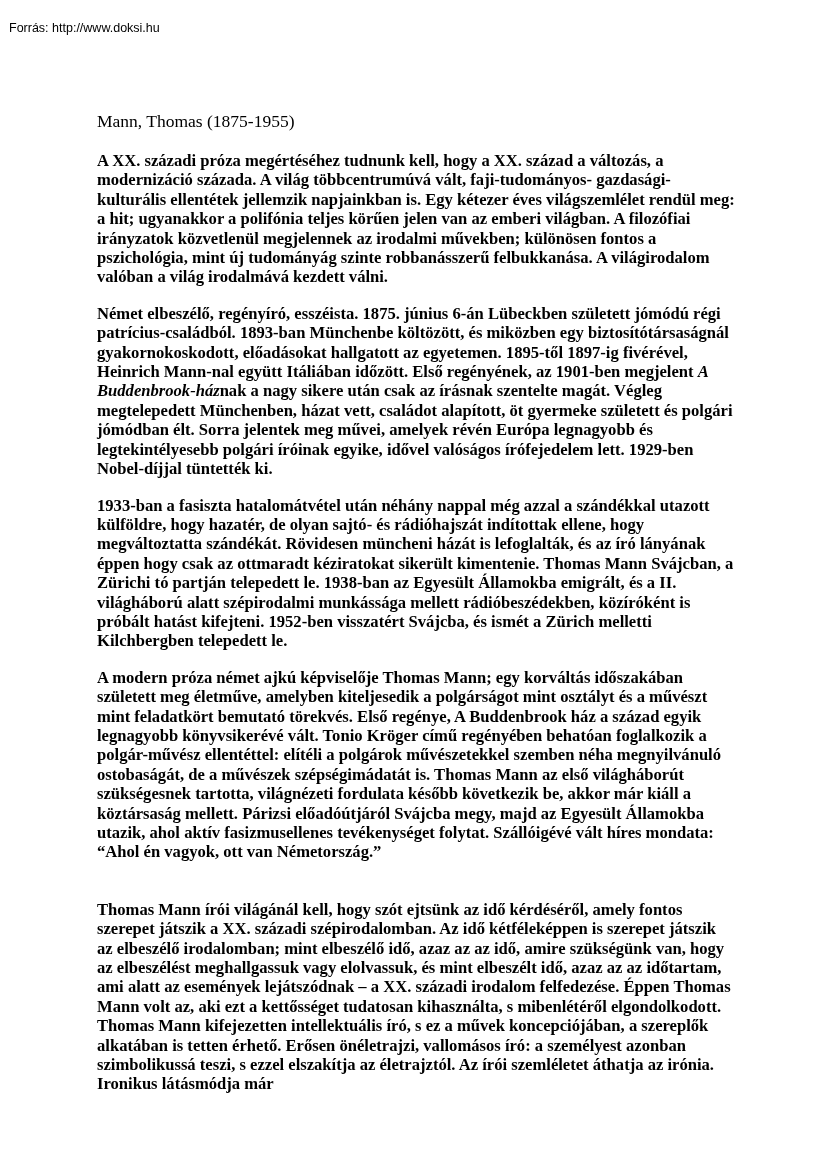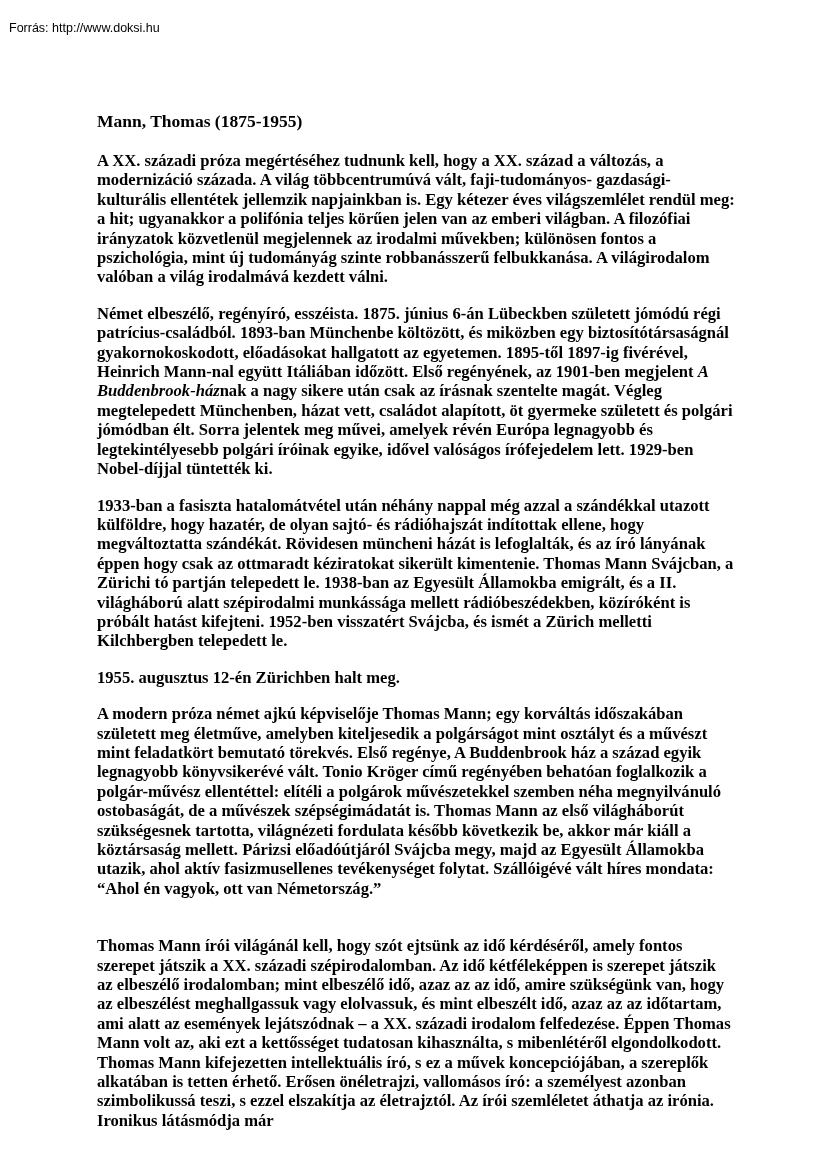--- a/index.html
+++ b/index.html
@@ -29,21 +29,21 @@
     position: absolute;
     left: 97px;
     top: 100px;
     width: 638px;
     font-family: "Liberation Serif", "DejaVu Serif", serif;
     color: #000000;
   }
   .doc-title {
     font-family: "Liberation Serif", "DejaVu Serif", serif;
     font-size: 17.5px;
-    font-weight: bold;
+    font-weight: normal;
     line-height: 20px;
     margin: 0 0 20px 0;
   }
   .doc-body p.para {
     margin: 0 0 17px 0;
     font-size: 16.6px;
     line-height: 19.4px;
     text-align: left;
     white-space: pre-wrap;
     font-weight: bold;
@@ -61,18 +61,17 @@
 <div class="page">
   <div class="source-label">Forrás: http://www.doksi.hu</div>
 
   <div class="content">
     <h1 class="doc-title">Mann, Thomas (1875-1955)</h1>
 
     <div class="doc-body">
         <p class="para"><span>A XX. századi próza megértéséhez tudnunk kell, hogy a XX. század a változás, a modernizáció százada. A világ többcentrumúvá vált, faji-tudományos- gazdasági-kulturális ellentétek jellemzik napjainkban is. Egy kétezer éves világszemlélet rendül meg: a hit; ugyanakkor a polifónia teljes körűen jelen van az emberi világban. A filozófiai irányzatok közvetlenül megjelennek az irodalmi művekben; különösen fontos a  pszichológia, mint új tudományág szinte robbanásszerű felbukkanása. A világirodalom valóban a világ irodalmává kezdett válni.</span></p>
         <p class="para"><span>Német elbeszélő, regényíró, esszéista. 1875. június 6-án Lübeckben született jómódú régi patrícius-családból. 1893-ban Münchenbe költözött, és miközben egy biztosítótársaságnál gyakornokoskodott, előadásokat hallgatott az egyetemen. 1895-től 1897-ig fivérével, Heinrich Mann-nal együtt Itáliában időzött. Első regényének, az 1901-ben megjelent </span><em>A Buddenbrook-ház</em><span>nak a nagy sikere után csak az írásnak szentelte magát. Végleg megtelepedett Münchenben, házat vett, családot alapított, öt gyermeke született és polgári jómódban élt. Sorra jelentek meg művei, amelyek révén Európa legnagyobb és legtekintélyesebb polgári íróinak egyike, idővel valóságos írófejedelem lett. 1929-ben Nobel-díjjal tüntették ki.</span></p>
         <p class="para"><span>1933-ban a fasiszta hatalomátvétel után néhány nappal még azzal a szándékkal utazott külföldre, hogy hazatér, de olyan sajtó- és rádióhajszát indítottak ellene, hogy megváltoztatta szándékát. Rövidesen müncheni házát is lefoglalták, és az író lányának éppen hogy csak az ottmaradt kéziratokat sikerült kimentenie. Thomas Mann Svájcban, a Zürichi tó partján telepedett le. 1938-ban az Egyesült Államokba emigrált, és a II. világháború alatt szépirodalmi munkássága mellett rádióbeszédekben, közíróként is próbált hatást kifejteni. 1952-ben visszatért Svájcba, és ismét a Zürich melletti Kilchbergben telepedett le.</span></p>
-        <p class="para"><span>1955. augusztus 12-én Zürichben halt meg.</span></p>
         <p class="para"><span>A modern próza német ajkú képviselője Thomas Mann; egy korváltás időszakában született meg életműve, amelyben kiteljesedik a polgárságot mint osztályt és a művészt mint feladatkört bemutató törekvés. Első regénye, A Buddenbrook ház a század egyik legnagyobb könyvsikerévé vált. Tonio Kröger című regényében behatóan foglalkozik a polgár-művész ellentéttel: elítéli a polgárok művészetekkel szemben néha megnyilvánuló ostobaságát, de a művészek szépségimádatát is. Thomas Mann az első világháborút szükségesnek tartotta, világnézeti fordulata később következik be, akkor már kiáll a köztársaság mellett. Párizsi előadóútjáról Svájcba megy, majd az Egyesült Államokba utazik, ahol aktív fasizmusellenes tevékenységet folytat. Szállóigévé vált híres mondata: “Ahol én vagyok, ott van Németország.”</span></p>
         <p class="para gap-before"><span>Thomas Mann írói világánál kell, hogy szót ejtsünk az idő kérdéséről, amely fontos szerepet játszik a XX. századi szépirodalomban. Az idő kétféleképpen is szerepet játszik az elbeszélő irodalomban; mint elbeszélő idő, azaz az az idő, amire szükségünk van, hogy az elbeszélést meghallgassuk vagy elolvassuk, és mint elbeszélt idő, azaz az az időtartam, ami alatt az események lejátszódnak – a XX. századi irodalom felfedezése. Éppen Thomas Mann volt az, aki ezt a kettősséget tudatosan kihasználta, s mibenlétéről elgondolkodott. Thomas Mann kifejezetten intellektuális író, s ez a művek koncepciójában, a szereplők alkatában is tetten érhető. Erősen önéletrajzi, vallomásos író: a személyest azonban szimbolikussá teszi, s ezzel elszakítja az életrajztól. Az írói szemléletet áthatja az irónia. Ironikus látásmódja már</span></p>
       </div>
   </div>
 </div>
 
 </body></html>

